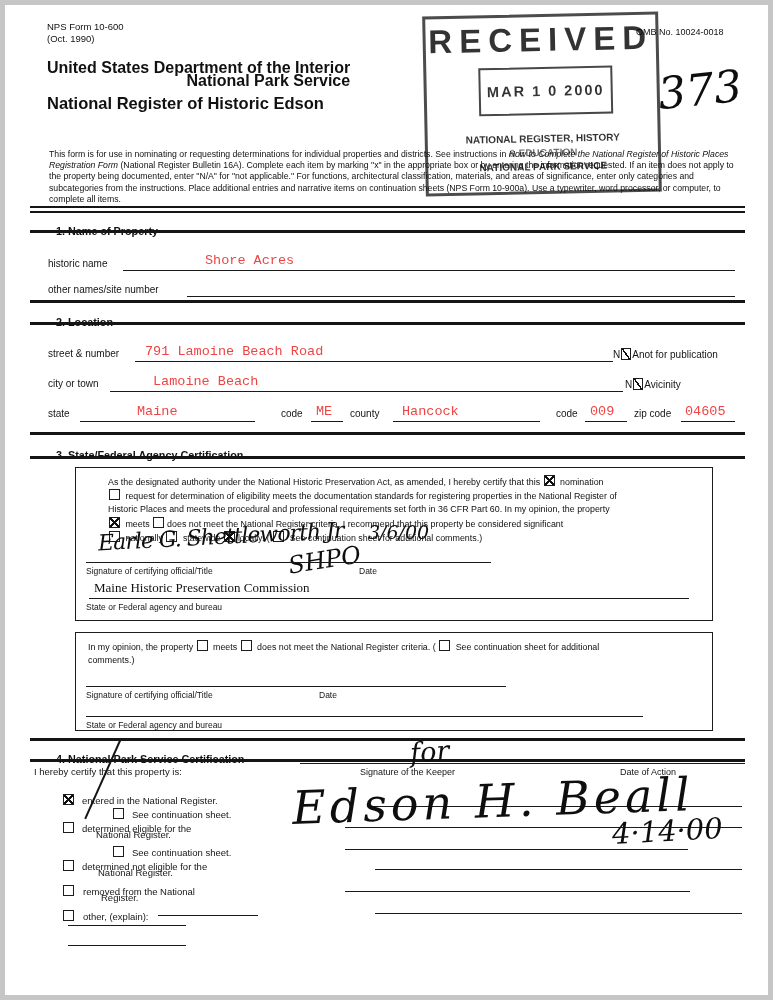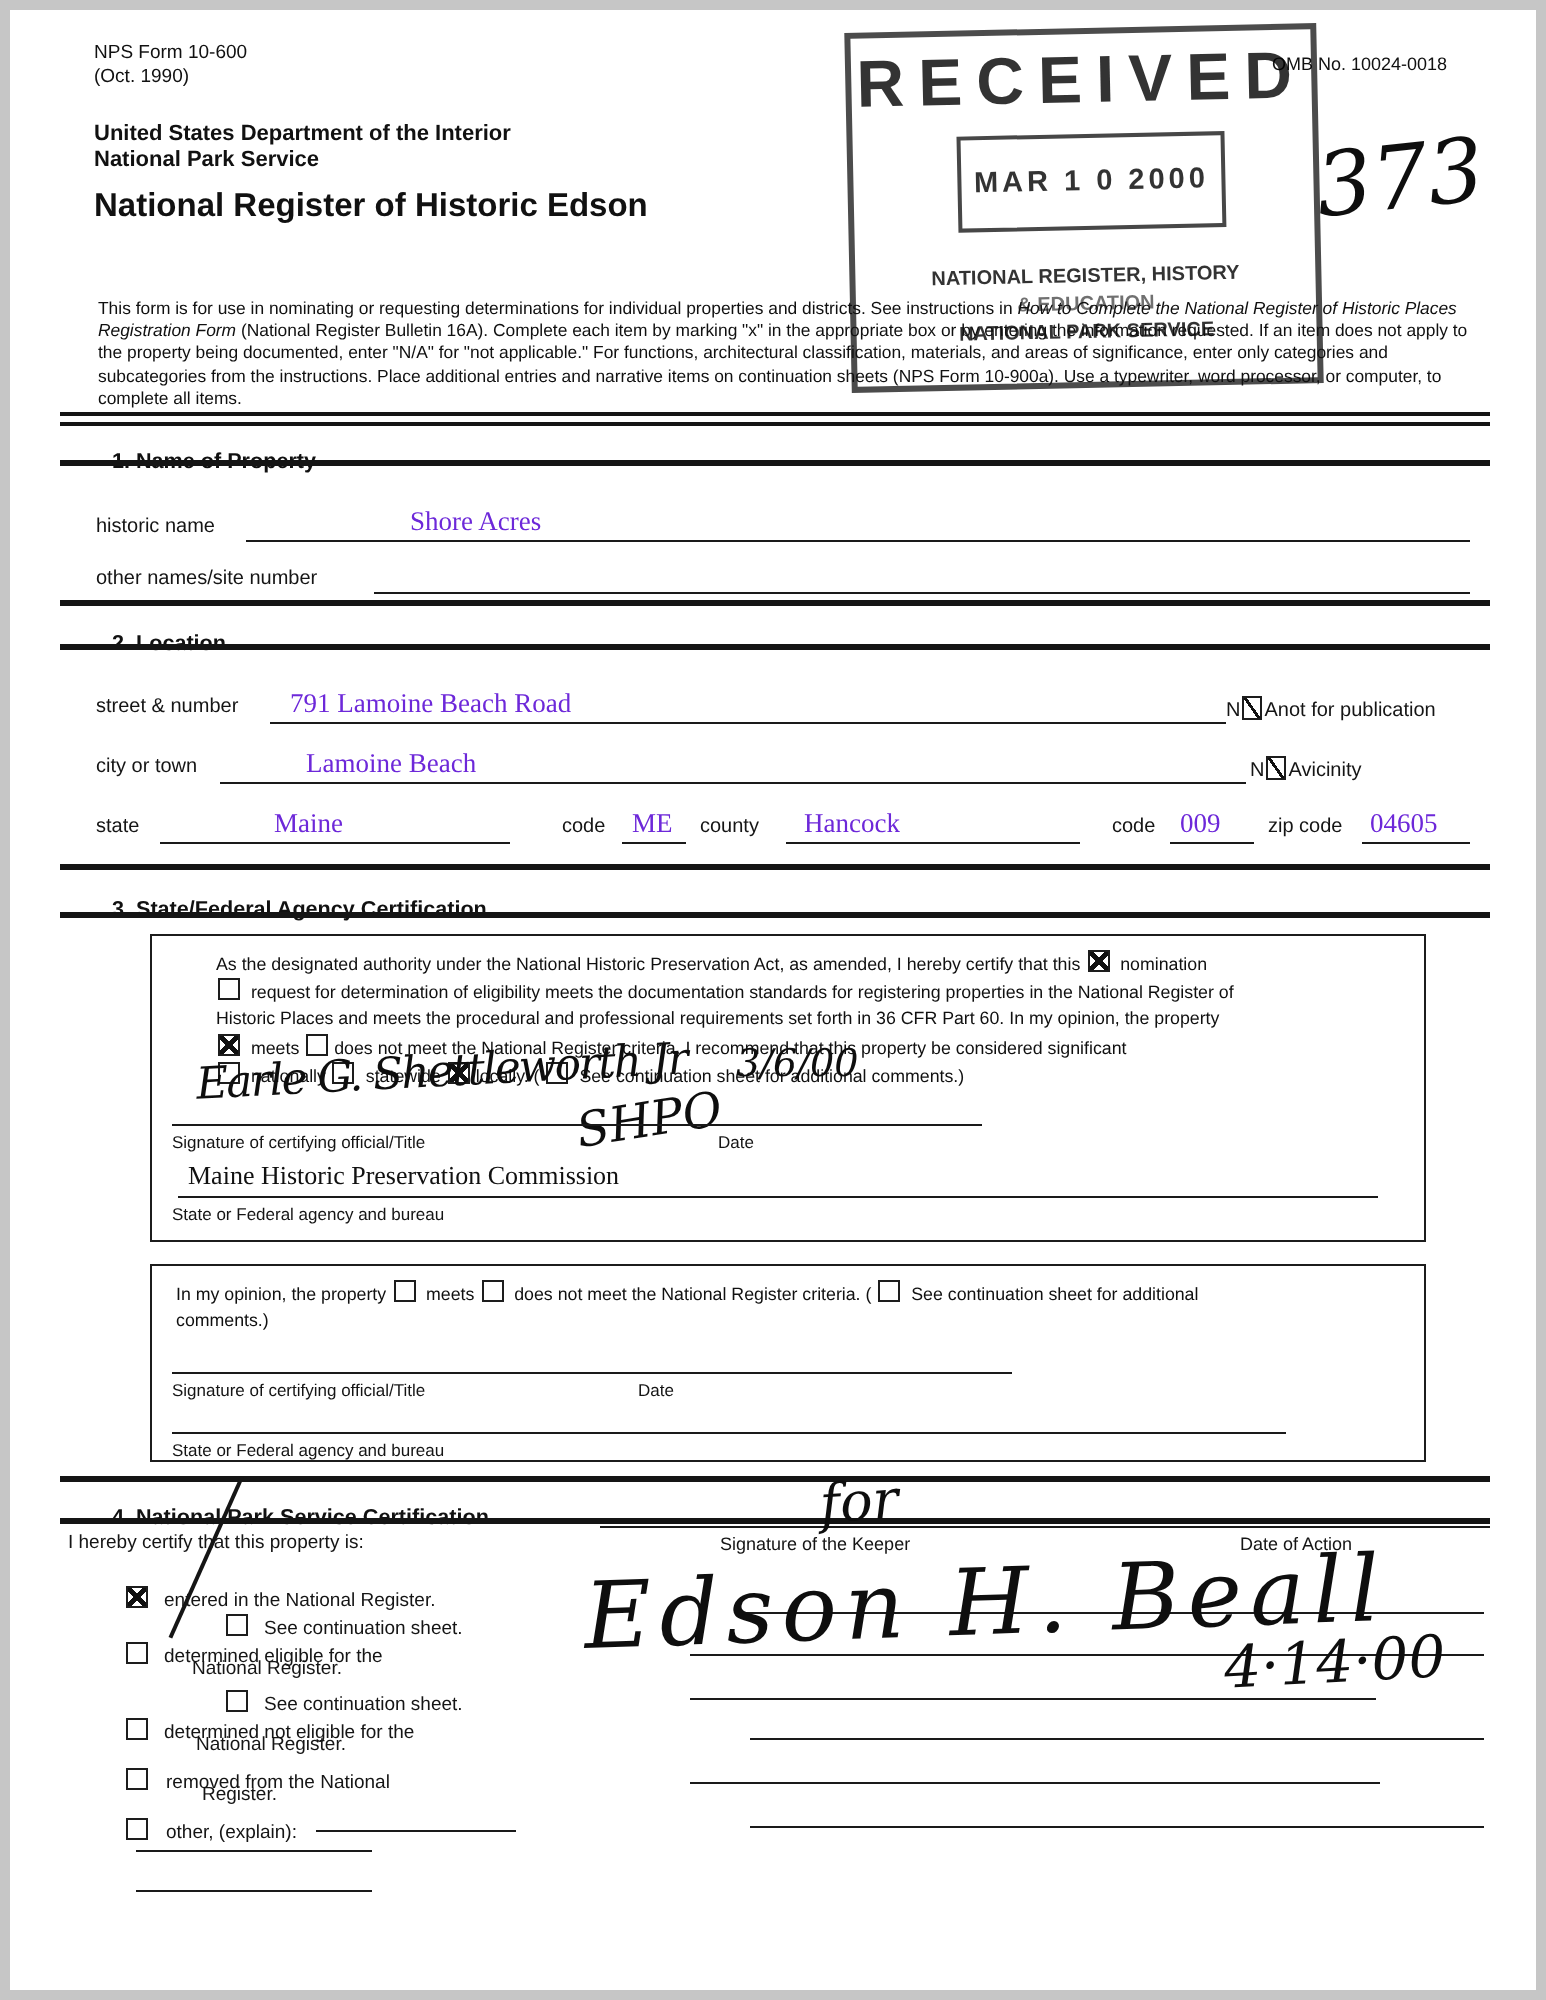--- a/index.html
+++ b/index.html
@@ -7,21 +7,21 @@
         overflow:hidden;box-shadow:inset 0 0 0 5px #c6c6c6;
         font-family:"Liberation Sans",sans-serif;color:#111;}
   .abs{position:absolute;}
   .sans{font-family:"Liberation Sans",sans-serif;}
   .serif{font-family:"Liberation Serif",serif;}
   .hw{font-family:"DejaVu Serif",serif;font-style:italic;color:#0e0e0e;white-space:nowrap;}
   .rule{position:absolute;background:#151515;}
   .uline{position:absolute;height:0;border-bottom:1.2px solid #1a1a1a;}
   .lbl{font-size:10px;white-space:nowrap;color:#151515;}
   .small-lbl{font-size:8.5px;white-space:nowrap;color:#151515;}
-  .val{font-size:13.5px;white-space:nowrap;color:#6d28d9;}
+  .val{font-size:13.5px;white-space:nowrap;color:#ef4444;font-family:Liberation Mono, monospace;}
   .sec-head{font-size:10.8px;font-weight:bold;white-space:nowrap;margin-top:10px;}
   .cb{display:inline-block;width:9px;height:9px;border:1.3px solid #1d1d1d;background:#fff;
       vertical-align:-1px;margin:0 3px 0 1px;}
   .cb.checked{background-image:
       linear-gradient(45deg,transparent 40%,#101010 40%,#101010 60%,transparent 60%),
       linear-gradient(-45deg,transparent 40%,#101010 40%,#101010 60%,transparent 60%);}
   .slashbox{display:inline-block;width:8px;height:10px;border:1.1px solid #1d1d1d;
       vertical-align:-2px;margin:0 1px;
       background-image:linear-gradient(55deg,transparent 44%,#101010 44%,#101010 56%,transparent 56%);}
   .cert-box{position:absolute;border:1.6px solid #1c1c1c;background:transparent;}
@@ -45,21 +45,21 @@
 <body>
 
 <div class="page">
 
   <div class="abs sans" style="left:47px;top:21px;font-size:9.5px;line-height:11.5px;">
     <div>NPS Form 10-600</div>
     <div>(Oct. 1990)</div>
   </div>
   <div class="abs sans" style="left:636px;top:27px;font-size:9px;">OMB No. 10024-0018</div>
 
-  <div class="abs sans" style="left:47px;top:61px;font-weight:bold;font-size:11px;line-height:13px;">
+  <div class="abs sans" style="left:47px;top:61px;font-weight:bold;font-size:16px;line-height:13px;text-align:right;">
     <div>United States Department of the Interior</div>
     <div>National Park Service</div>
   </div>
 
   <div class="abs sans" style="left:47px;top:94px;font-weight:bold;font-size:16.5px;line-height:19px;">
     <div>National Register of Historic Edson</div>
   </div>
 
   <div class="stamp sans">
     <div class="stamp-received">RECEIVED</div>

